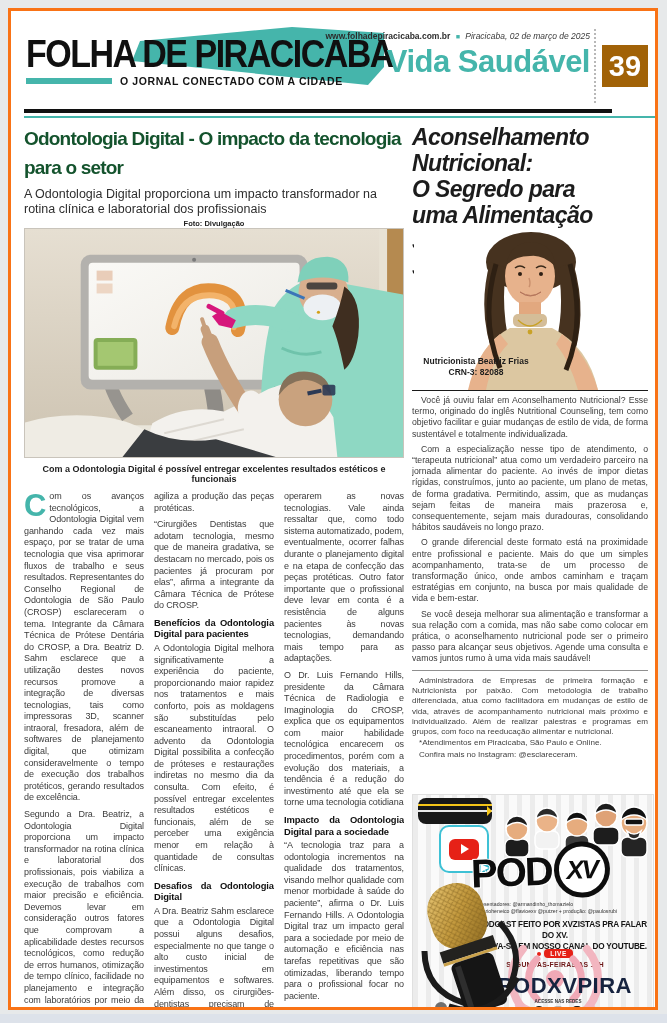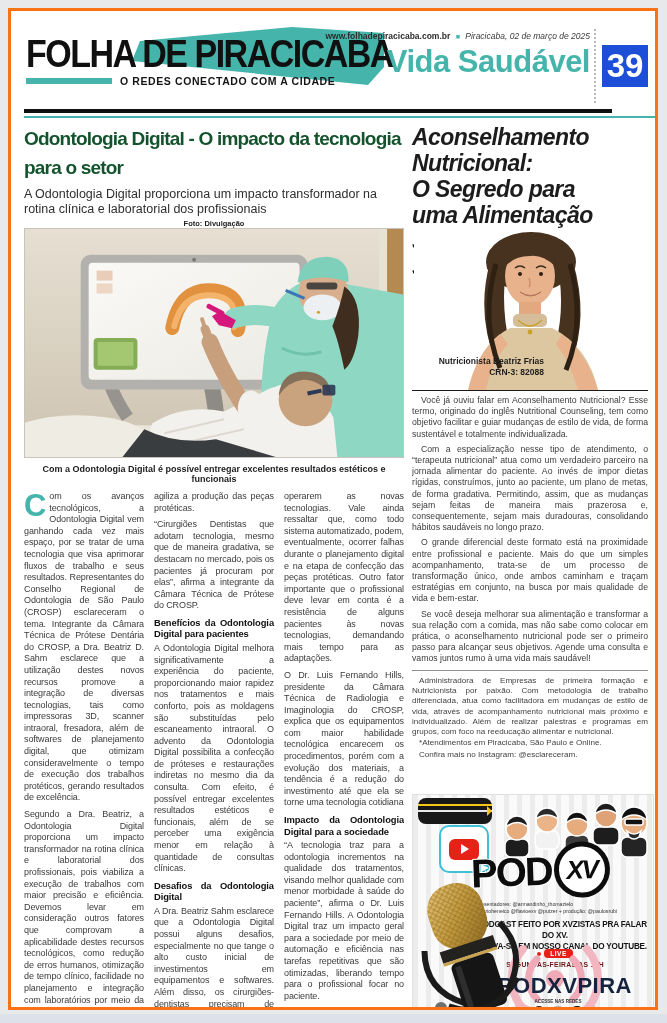--- a/index.html
+++ b/index.html
@@ -16,21 +16,21 @@
   .logo-subrow { position:relative; margin-top:6px; display:flex; align-items:center; }
   .teal-bar { width:86px; height:6px; background:#45b5ab; margin-right:8px; }
   .logo-tagline { font-size:10.5px; font-weight:700; letter-spacing:0.6px; color:#141414; white-space:nowrap; }
   .header-right { position:absolute; right:58px; top:14px; text-align:right; }
   .dateline-row { font-size:8.5px; color:#2c2c2c; white-space:nowrap; }
   .dateline-row .site { font-weight:700;margin-left:8px; }
   .dateline-row .sep { color:#45b5ab; font-size:7px; padding:0 3px; }
   .dateline-row .date { font-style:italic; color:#3a3a3a; }
   .section-title { margin-top:4px; font-size:31px; font-weight:600; color:#45b5ab; letter-spacing:-0.5px; line-height:34px; }
   .dotted-sep { position:absolute; right:52px; top:12px; height:74px; border-left:2px dotted #b8b8b8; }
-  .page-num-box { position:absolute; right:0; top:28px; width:46px; height:42px; background:#1d4ed8; color:#ffffff; font-size:33px; font-weight:800; display:flex; align-items:center; justify-content:center; }
+  .page-num-box { position:absolute; right:0; top:28px; width:46px; height:42px; background:#a16207; color:#ffffff; font-size:29px; font-weight:800; display:flex; align-items:center; justify-content:center; }
   .rule-black { margin:0 7px 0 13px; width:588px; height:4px; background:#101010; }
   .rule-teal { margin:3px 7px 0 13px; width:637px; height:2px; background:#45b5ab; }
 
   
   .content { display:flex; gap:8px; padding:6px 7px 0 13px; }
   .main-col { width:380px; }
   .side-col { width:242px; position:relative; height:898px; }
 
   
   .headline { font-size:19px; line-height:29px; font-weight:700; letter-spacing:-0.8px; color:#14532d; }
@@ -41,21 +41,21 @@
   .article-columns { margin-top:7px; height:540px; overflow:hidden; column-count:3; column-gap:10px; font-size:9px; line-height:11.6px; letter-spacing:-0.1px; color:#3b3b3b; text-align:justify; hyphens:auto; }
   .article-columns p { margin:0 0 5px 0; }
   .article-columns h4 { font-size:9.4px; line-height:11.5px; color:#101010; margin:3px 0 3px 0; }
   .dropcap { float:left; font-size:31px; line-height:26px; font-weight:700; color:#45b5ab; padding:2px 3px 0 0; }
 
   
   .side-top { position:relative; height:266px; }
   .side-headline { width:210px; font-size:23px; line-height:26px; font-weight:700; letter-spacing:-0.6px; color:#1c1c1c;font-style:italic; }
   .side-headline div { display:block; }
   .nutri-photo { position:absolute; right:-4px; top:104px; width:238px; height:162px; }
-  .side-caption { position:absolute; left:12px; top:232px; width:120px; text-align:right; font-size:8.5px; font-weight:700; color:#1d1d1d; line-height:11px; z-index:2; }
+  .side-caption { position:absolute; left:4px; top:232px; width:120px; text-align:center; font-size:8.5px; font-weight:700; color:#1d1d1d; line-height:11px; z-index:2; }
   .side-rule { border-top:1.5px solid #1a1a1a; }
   .side-flow { height:517px; overflow:hidden; }
   .side-body { padding-top:4px; font-size:8.7px; line-height:11.2px; color:#3b3b3b; text-align:justify; }
   .side-body p { text-indent:9px; margin-bottom:4px; }
   .side-bio { margin-top:5px; border-top:1px solid #8f8f8f; padding-top:5px; font-size:8.1px; line-height:10.3px; color:#3f3f3f; text-align:justify; }
   .side-bio p { text-indent:7px; margin-bottom:1px; }
 
   
   .podcast-ad { position:absolute; left:0; bottom:0; width:242px; height:228px; overflow:hidden;
     background:repeating-linear-gradient(90deg,#ececec 0 5px,#fafafa 5px 13px); border:1px solid #e0e0e0; }
@@ -88,21 +88,21 @@
 <div class="page">
 
   <div class="header">
     <div class="logo-block">
       <svg class="logo-accent" viewBox="0 0 262 64" preserveAspectRatio="none">
         <polygon points="18,14 170,0 262,6 262,40 246,58 10,34" fill="#45b5ab"></polygon>
       </svg>
       <div class="logo-title">FOLHA DE PIRACICABA</div>
       <div class="logo-subrow">
         <div class="teal-bar"></div>
-        <div class="logo-tagline">O REDES CONECTADO COM A CIDADE</div>
+        <div class="logo-tagline">O JORNAL CONECTADO COM A CIDADE</div>
       </div>
     </div>
     <div class="header-right">
       <div class="dateline-row">
         <span class="site">www.folhadepiracicaba.com.br</span>
         <span class="sep">■</span>
         <span class="date">Piracicaba, 02 de março de 2025</span>
       </div>
       <div class="section-title">Vida Saudável</div>
     </div>

